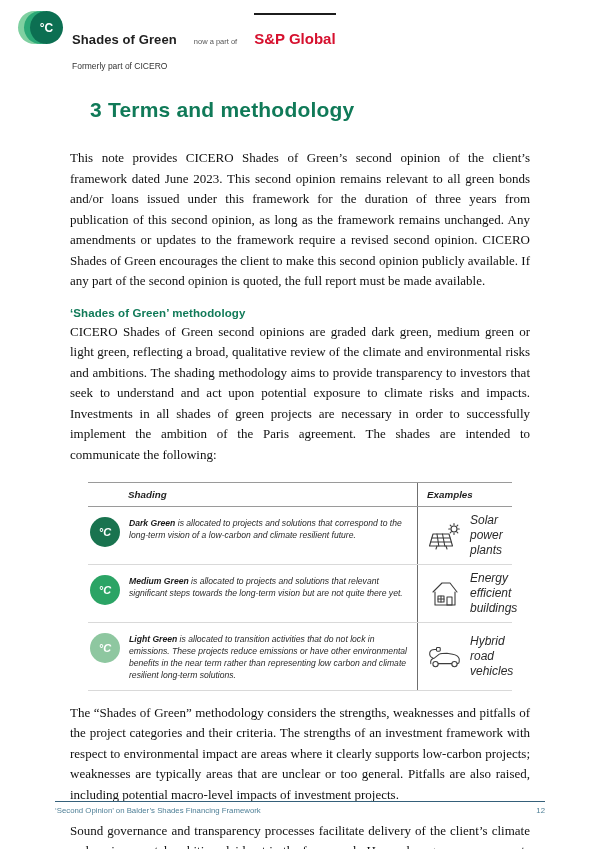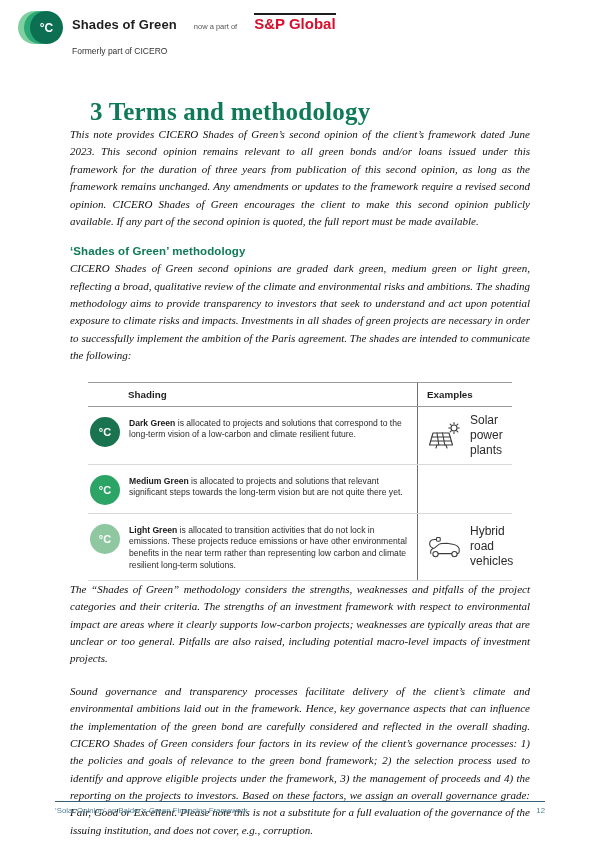--- a/index.html
+++ b/index.html
@@ -33,52 +33,52 @@
     display: flex; align-items: center; justify-content: center;
     color: #fff; font-family: "Liberation Sans", sans-serif;
     font-weight: bold; font-size: 12px;
   }
   .brand-col { font-family: "Liberation Sans", sans-serif; padding-top: 3px; }
   .brand-row { display: flex; align-items: baseline; gap: 17px; }
   .brand-name { font-size: 13px; font-weight: bold; color: #1e1e1e; letter-spacing: .1px; }
   .brand-nowpart { font-size: 7.5px; color: #555; }
   .brand-sp {
     font-size: 15px; font-weight: bold;
-    border-top: 2.5px solid #1c1c1c; padding-top: 1px; line-height: 1.05;
+    border-top: 2.5px solid #1c1c1c; padding-top: 16px; line-height: 1.05;
   }
   .brand-sub { font-size: 8.5px; color: #333; margin-top: 14px; }
 
   
   .content { position: absolute; top: 98px; left: 70px; width: 460px; }
   h1.doc-title {
-    font-family: Liberation Serif, serif;
-    font-size: 25px; font-weight: bold;
-    margin-left: 20px; 
+    font-family: Liberation Sans, sans-serif;
+    font-size: 21px; font-weight: bold;
+    margin-left: 20px; margin-bottom: 26px;
     letter-spacing: .2px;
   }
   p.body {
-    font-size: 11px; line-height: 1.58;
+    font-size: 13px; line-height: 1.58;
     text-align: justify;
     margin-bottom: 15px;
     color: #101010;
-    font-style: italic;
   }
   h2.section-heading {
     font-family: "Liberation Sans", sans-serif;
     font-size: 11.5px; font-weight: bold;
     margin-top: 12px; margin-bottom: 3px;
     letter-spacing: .1px;
   }
   p.no-gap { margin-bottom: 16px; }
 
   
   .shade-table {
-    margin: 17px 0 0 18px;
+    margin: 17px 0 12px 18px;
     width: 424px;
     font-family: "Liberation Sans", sans-serif;
+    font-style: italic;
   }
   .t-row { display: flex; border-bottom: 1px solid #d9d9d9; }
   .t-head { border-top: 1px solid #9a9a9a; border-bottom: 1px solid #9a9a9a; }
   .cell-l { width: 330px; display: flex; align-items: flex-start; gap: 9px; padding: 8px 10px 8px 2px; border-right: 1px solid #6f6f6f; }
   .cell-r { width: 94px; display: flex; align-items: center; gap: 7px; padding: 6px 0 6px 9px; }
   .t-head .cell-l { padding: 6px 10px 6px 40px; border-right: 1px solid #6f6f6f; }
   .t-head .head-label { font-size: 9.8px; font-weight: bold; color: #1f1f1f; }
   .t-head .cell-r { padding: 6px 0 6px 9px; align-items: center; }
   .shade-circle {
     flex: 0 0 auto;
@@ -160,20 +160,32 @@
           </span>
           <span class="ex-label">Solar power plants</span>
         </div>
       </div>
 
       <div class="t-row">
         <div class="cell-l">
           <span class="shade-circle" style="background-color: rgb(43, 164, 101);">°C</span>
           <span class="shade-text"><b>Medium Green</b><span> is allocated to projects and solutions that relevant significant steps towards the long-term vision but are not quite there yet.</span></span>
         </div>
+        <div class="cell-r">
+          <span class="ex-icon">
+            <svg class="line-icon" width="30" height="28" viewBox="0 0 30 28">
+              <path d="M3 12 L12 3 L20 3 L27 12"></path>
+              <path d="M5 12 L5 25 L25 25 L25 12"></path>
+              <rect x="8" y="16" width="6" height="6"></rect>
+              <path d="M11 16 v6 M8 19 h6"></path>
+              <rect x="17" y="17" width="5" height="8"></rect>
+            </svg>
+          </span>
+          <span class="ex-label">Energy efficient buildings</span>
+        </div>
       </div>
 
       <div class="t-row">
         <div class="cell-l">
           <span class="shade-circle" style="background-color: rgb(142, 199, 160);">°C</span>
           <span class="shade-text"><b>Light Green</b><span> is allocated to transition activities that do not lock in emissions. These projects reduce emissions or have other environmental benefits  in the near term rather than representing low carbon and climate resilient long-term solutions.</span></span>
         </div>
         <div class="cell-r">
           <span class="ex-icon">
             <svg class="line-icon" width="38" height="28" viewBox="0 0 38 28">
@@ -188,17 +200,17 @@
           <span class="ex-label">Hybrid road vehicles</span>
         </div>
       </div>
     </div>
 
     <p class="body">The “Shades of Green” methodology considers the strengths, weaknesses and pitfalls of the project categories and their criteria. The strengths of an investment framework with respect to environmental impact are areas where it clearly supports low-carbon projects; weaknesses are typically areas that are unclear or too general. Pitfalls are also raised, including potential macro-level impacts of investment projects.</p>
     <p class="body">Sound governance and transparency processes facilitate delivery of the client’s climate and environmental ambitions laid out in the framework. Hence, key governance aspects that can influence the implementation of the green bond are carefully considered and reflected in the overall shading. CICERO Shades of Green considers four factors in its review of the client’s governance processes: 1) the policies and goals of relevance to the green bond framework; 2) the selection process used to identify and approve eligible projects under the framework, 3) the management of proceeds and 4) the reporting on the projects to investors. Based on these factors, we assign an overall governance grade: Fair, Good or Excellent. Please note this is not a substitute for a full evaluation of the governance of the issuing institution, and does not cover, e.g., corruption.</p>
   </div>
 
   <div class="doc-footer">
-    <span style="color: rgb(78, 127, 150);">‘Solar Opinion’ on Balder’s Green Financing Framework</span>
+    <span style="color: rgb(78, 127, 150);">‘Second Opinion’ on Balder’s Shades Financing Framework</span>
     <span style="color: rgb(78, 127, 150);">12</span>
   </div>
 
 </div>
 
 </body></html>

